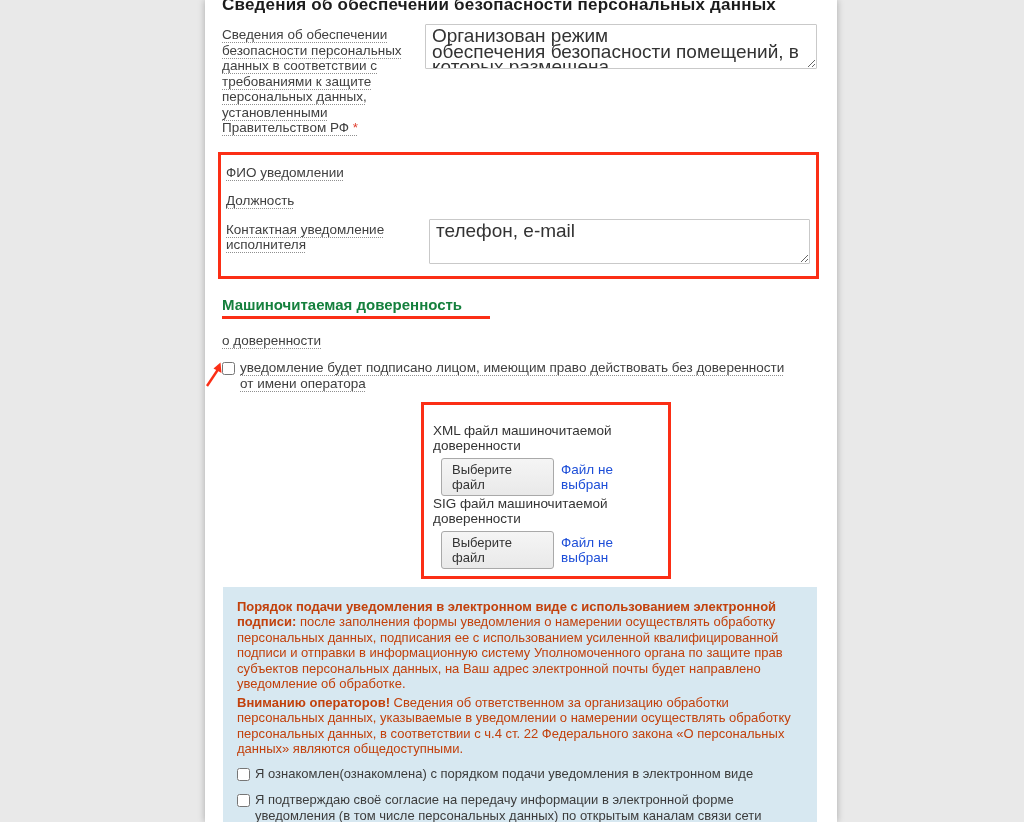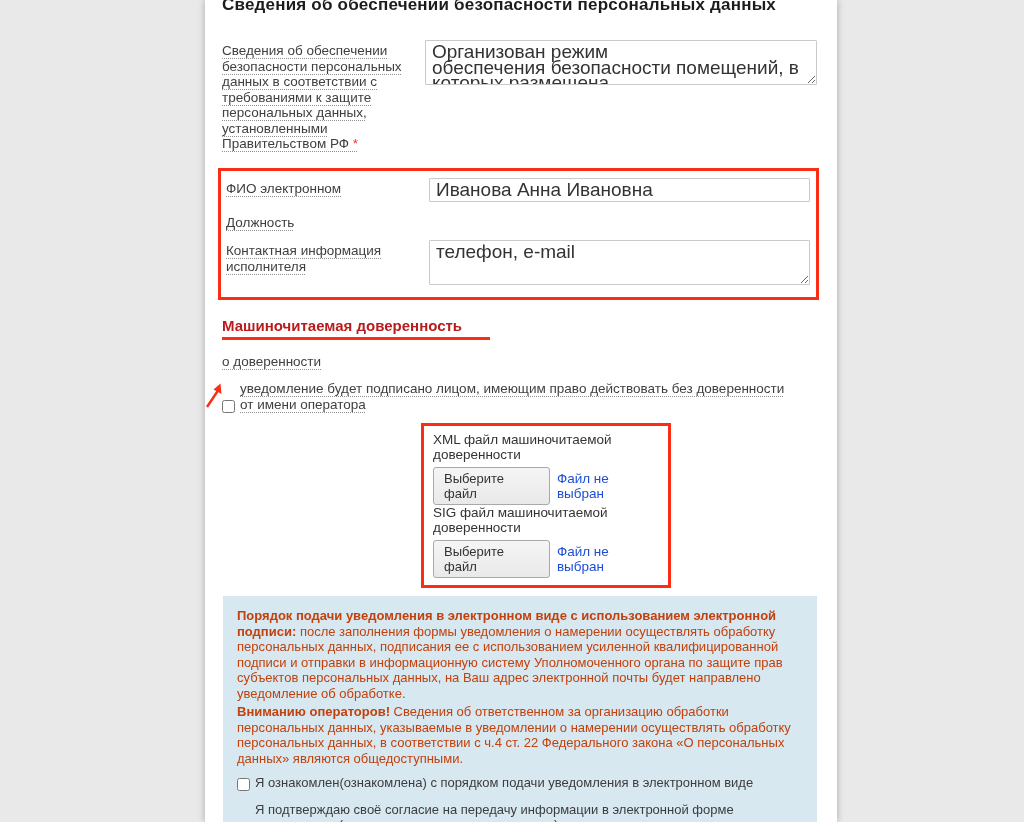--- a/index.html
+++ b/index.html
@@ -25,21 +25,21 @@
     font-weight: bold;
     color: #1c1c1c;
     letter-spacing: 0.2px;
   }
   .dotted-link {
     color: #3f3f3f;
     text-decoration: underline dotted #8f8f8f 1px;
     text-underline-offset: 3px;
     cursor: pointer;
   }
-  .form-row { display: flex; margin-top: 25px; }
+  .form-row { display: flex; margin-top: 9px; }
   .form-label {
     width: 203px;
     flex: 0 0 203px;
     font-size: 13.5px;
     line-height: 15.5px;
     padding-top: 3px;
     padding-right: 14px;
   }
   .form-field { flex: 1; position: relative; }
   textarea, input[type=text] {
@@ -70,48 +70,48 @@
   .red-frame-1 .form-row { margin-top: 0; }
   .red-frame-1 .form-row + .form-row { margin-top: 10px; }
   .red-frame-1 input[type=text] { height: 24px; }
   .ta-contact { height: 45px; }
 
   .section-heading-wrap { margin-top: 17px; }
   .section-heading {
     display: inline-block;
     font-size: 15px;
     font-weight: bold;
-    color: #b91c1c;
+    color: #15803d;
     padding-bottom: 3px;
     padding-right: 28px;
     border-bottom: 3px solid #fb2e15;
   }
   .sub-link { display: inline-block; margin-top: 14px; font-size: 13.5px; }
 
   .checkbox-row {
     position: relative;
     margin-top: 11px;
     font-size: 13.5px;
     line-height: 16px;
     display: flex;
-    align-items: flex-end;
+    align-items: flex-start;
   }
   .checkbox-row input[type=checkbox] { margin: 2px 5px 0 0; flex: 0 0 auto; }
   .poa-checkbox-label { max-width: 550px; }
   .annot-arrow { position: absolute; left: -17px; top: 2px; }
 
   .red-frame-2 {
     margin-top: 10px;
     margin-left: 199px;
     width: 250px;
     border: 3px solid #fb2e15;
-    padding: 6px 10px 7px 9px;
+    padding: 18px 10px 7px 9px;
   }
   .file-group-label { font-size: 13.5px; margin-bottom: 5px; color: #333; }
-  .file-input-row { display: flex; align-items: center; margin-bottom: 7px; }
+  .file-input-row { display: flex; align-items: center; margin-bottom: 7px; margin-left: 8px; }
   .file-input-row:last-child { margin-bottom: 0; }
   .file-btn {
     display: inline-block;
     background: linear-gradient(180deg, #f5f5f5, #e9e9e9);
     border: 1px solid #a9a9a9;
     border-radius: 3px;
     font-size: 13px;
     color: #333;
     padding: 3px 10px;
     cursor: pointer;
@@ -144,34 +144,31 @@
       <div class="form-field">
         <textarea class="ta-security" style="">Организован режим
 обеспечения безопасности помещений, в которых размещена
 информационная система персональных</textarea>
       </div>
     </div>
 
     <div class="red-frame-1">
       <div class="form-row">
         <div class="form-label">
-          <span class="dotted-link">ФИО электронном</span>
-        </div>
-        <div class="form-field">
-          <input type="text" value="Иванова Анна Ивановна" style="">
+          <span class="dotted-link">ФИО уведомлении</span>
         </div>
       </div>
       <div class="form-row">
         <div class="form-label">
           <span class="dotted-link">Должность</span>
         </div>
       </div>
       <div class="form-row">
         <div class="form-label">
-          <span class="dotted-link">Контактная информация исполнителя</span>
+          <span class="dotted-link">Контактная уведомление исполнителя</span>
         </div>
         <div class="form-field">
           <textarea class="ta-contact" style="">телефон, e-mail</textarea>
         </div>
       </div>
     </div>
 
     <div class="section-heading-wrap">
       <div class="section-heading">Машиночитаемая доверенность</div><br>
       <span class="sub-link dotted-link">о доверенности</span>

